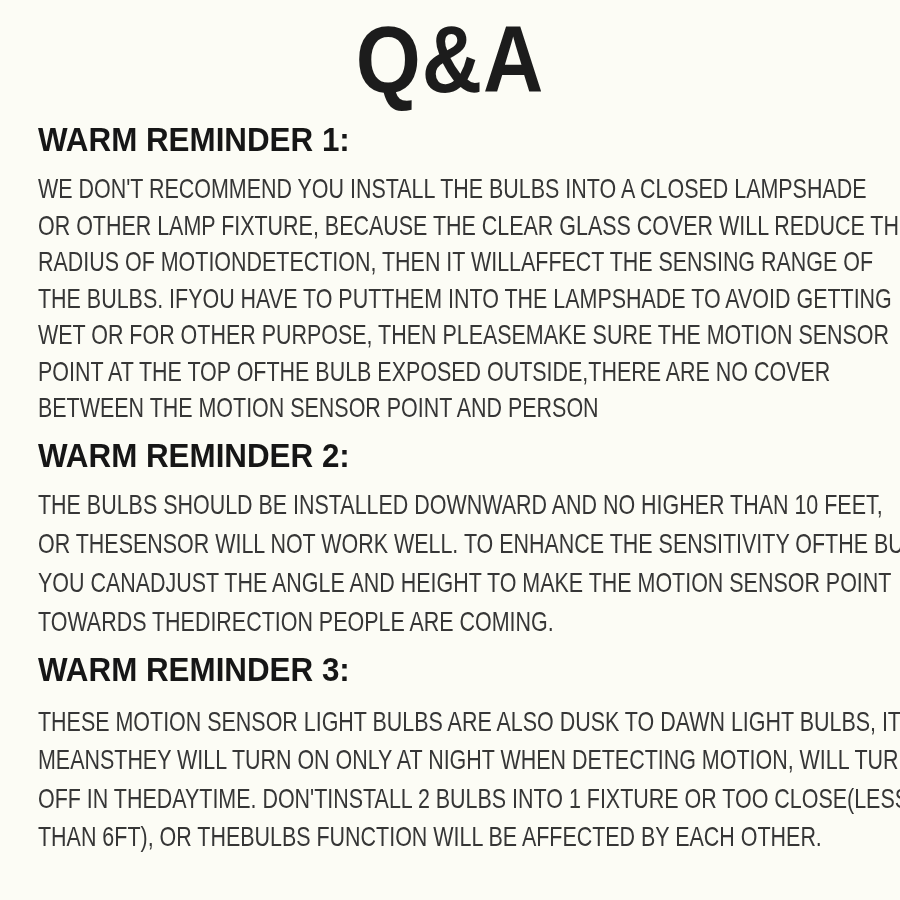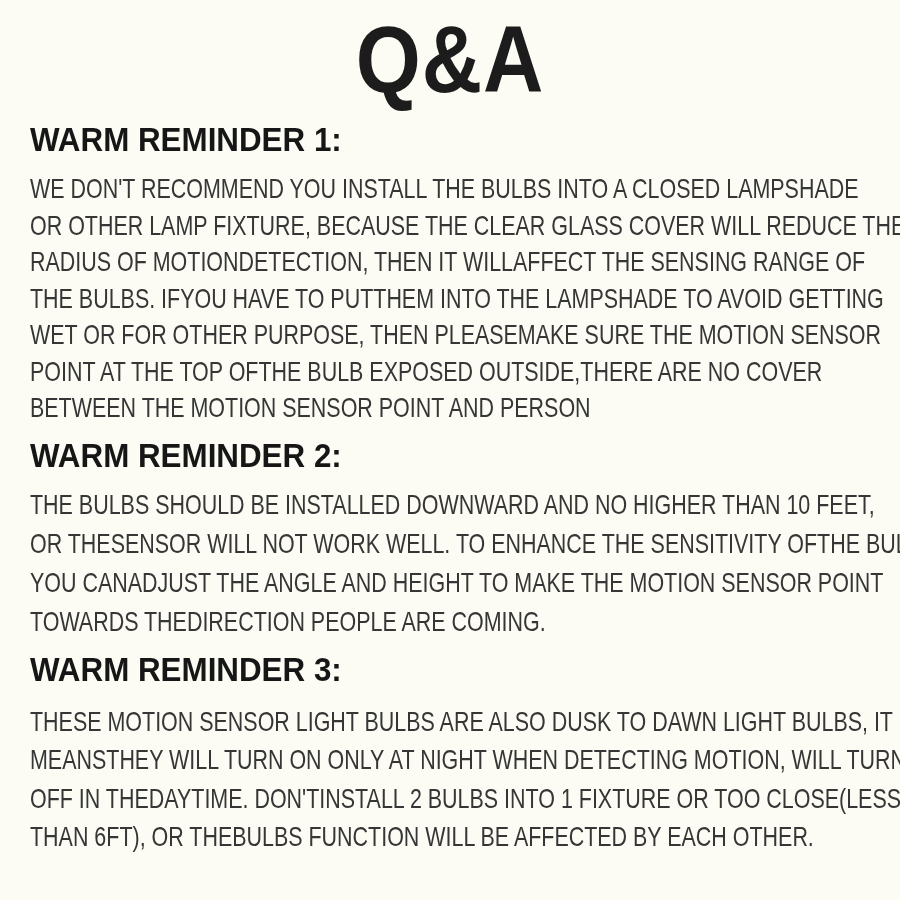--- a/index.html
+++ b/index.html
@@ -24,21 +24,21 @@
     text-align: center;
     font-size: 95px;
     line-height: 95px;
     font-weight: bold;
     color: #1c1c1c;
     letter-spacing: 1px;
     transform: scaleX(0.88);
     transform-origin: center top;
   }
   .section {
-    margin-left: 30px;
+    margin-left: 38px;
     margin-right: 20px;
   }
   .section-heading {
     margin: 0;
     font-size: 33px;
     line-height: 40px;
     font-weight: bold;
     color: #161616;
     letter-spacing: 0px;
     transform: scaleX(0.95);

